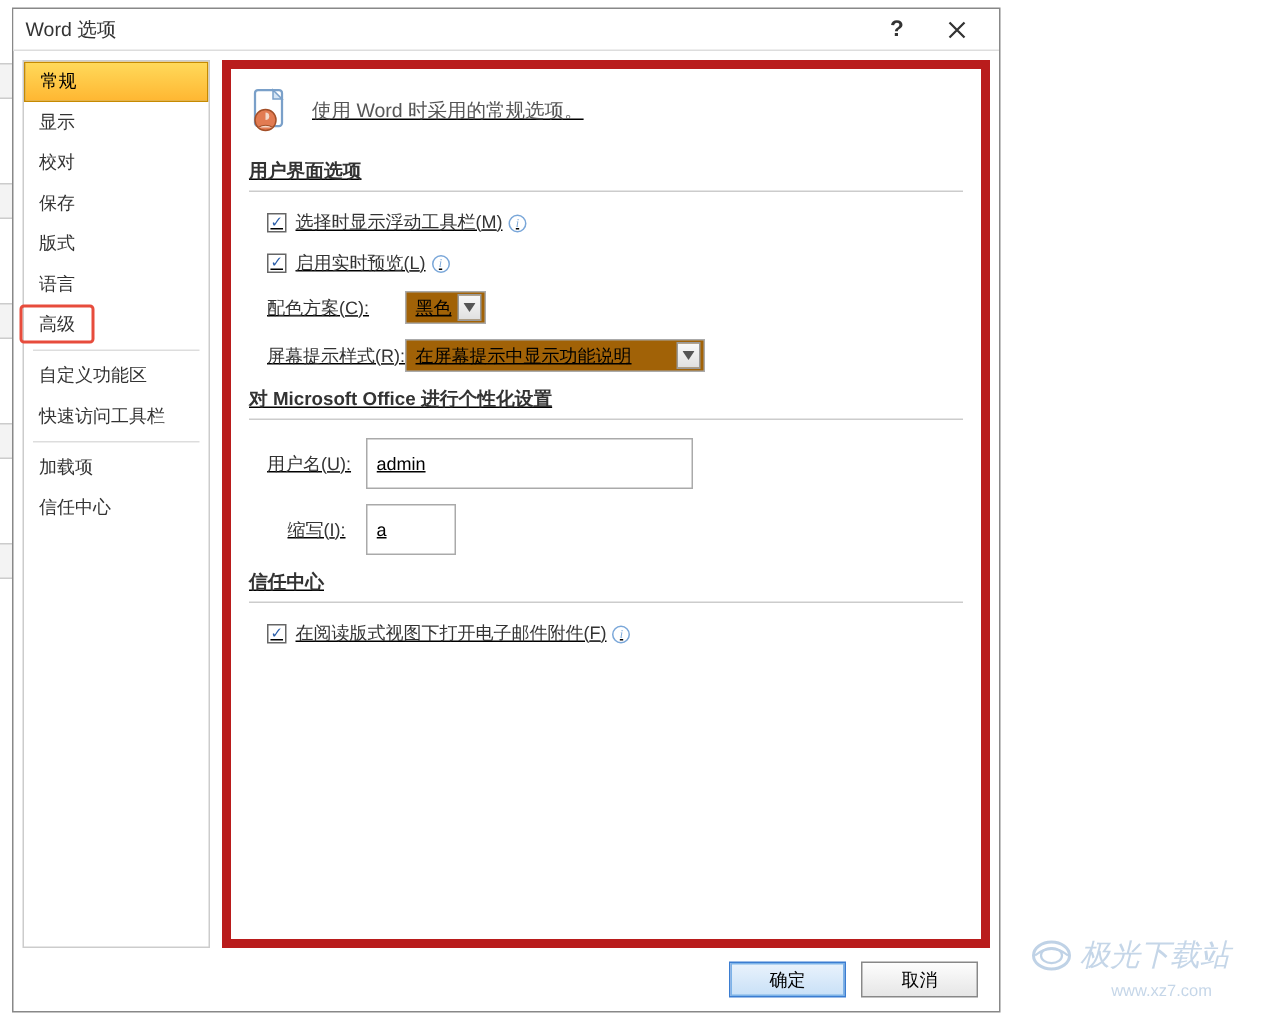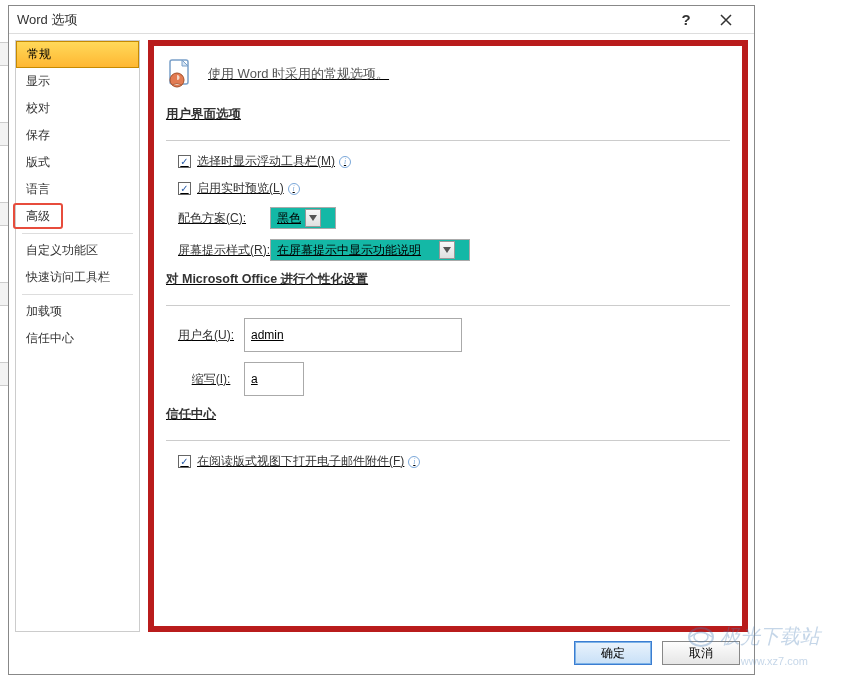--- a/index.html
+++ b/index.html
@@ -13,21 +13,21 @@
       background: #fff;
       width: 850px;
       height: 685px;
       position: relative;
       overflow: hidden;
     }
     .dialog {
       position: absolute;
       left: 8px;
       top: 5px;
-      width: 747px;
+      width: 659px;
       height: 670px;
       border: 1px solid #888;
       background: #fff;
       display: flex;
       flex-direction: column;
     }
     .titlebar {
       height: 28px;
       background: #fff;
       display: flex;
@@ -118,21 +118,21 @@
       margin-right: 10px;
       position: relative;
     }
     .content-header-text {
       font-size: 13px;
       color: #555;
     }
     .section-title {
       font-weight: bold;
       color: #333;
-      padding-bottom: 17px;
+      padding-bottom: 4px;
       border-bottom: 1px solid #ccc;
       margin-bottom: 12px;
       margin-top: 6px;
       font-size: 12.5px;
     }
     .field-row {
       display: flex;
       align-items: center;
       margin-bottom: 10px;
       padding-left: 12px;
@@ -174,22 +174,22 @@
       font-family: serif;
     }
     .info-icon::before {
       content: "i";
     }
     .select-field {
       display: flex;
       align-items: center;
       border: 1px solid #aaa;
       height: 22px;
-      padding: 0 14px 0 6px;
-      background: #14b8a6;
+      padding: 0 2px 0 6px;
+      background: #a16207;
       min-width: 44px;
     }
     .select-field .sel-text {
       flex: 1;
       font-size: 12px;
     }
     .select-btn {
       width: 16px;
       height: 18px;
       border: 1px solid #999;

